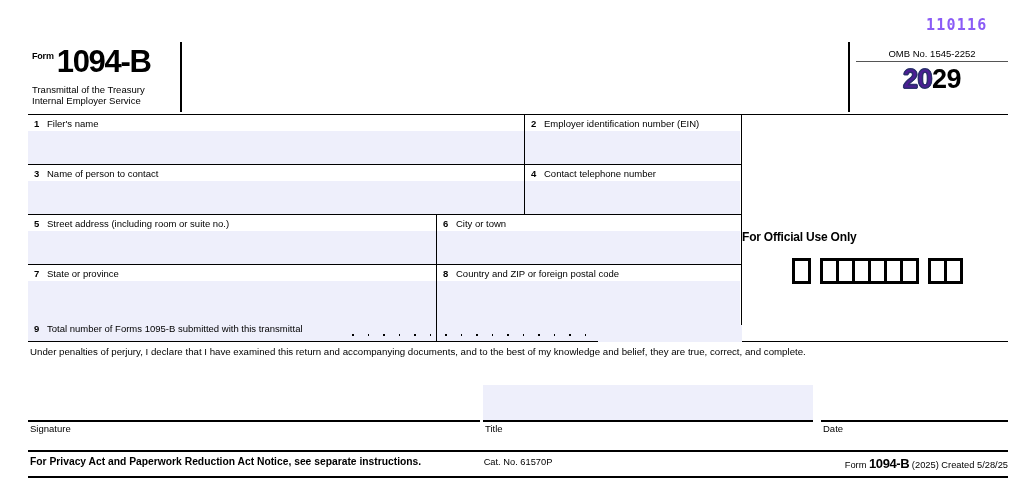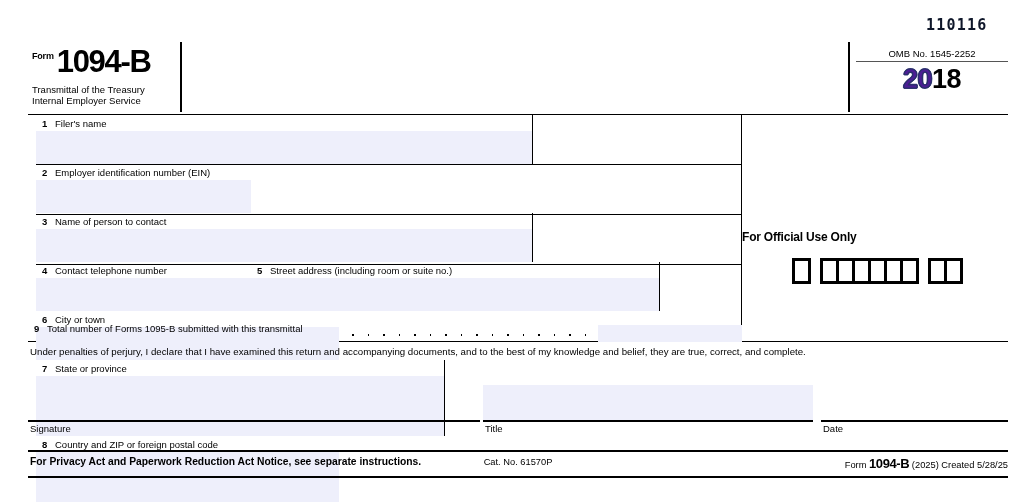--- a/index.html
+++ b/index.html
@@ -24,21 +24,21 @@
   
   .abs { position: absolute; }
 
   
   #ocr-number {
     left: 926px; top: 16px;
     font-family: "DejaVu Sans Mono", monospace;
     font-size: 15px;
     font-weight: bold;
     letter-spacing: 1.2px;
-    color: #0f172a;
+    color: #8b5cf6;
   }
 
   
   #header {
     position: absolute;
     left: 28px; top: 44px;
     width: 980px; height: 68px;
   }
   #hdr-left {
     position: absolute;
@@ -140,21 +140,20 @@
     left: 0; top: 0;
     width: 714px; height: 100%;
     border-right: 1.6px solid #000;
     box-sizing: border-box;
   }
   .frow {
     position: relative;
     box-sizing: border-box;
     border-bottom: 1.2px solid #000;
     height: 50px;
-    margin-left: 8px;
   }
   .frow:last-child { border-bottom: none; }
   .fcell {
     position: relative;
     box-sizing: border-box;
     height: 100%;
     float: left;
     overflow: hidden;
   }
   .fcell.bordered { border-right: 1.2px solid #000; }
@@ -353,21 +352,21 @@
       </div>
     </div>
 
     <div id="hdr-vrule-left"></div>
 
 
     <div id="hdr-vrule-right"></div>
 
     <div id="hdr-right">
       <div id="omb">OMB No. 1545-2252</div>
-      <div id="year"><span class="outline">20</span><span class="solid">18</span></div>
+      <div id="year"><span class="outline">20</span><span class="solid">29</span></div>
     </div>
   </div>
 
   <div id="fields">
 
     <div id="fields-left">
 
       <div class="frow clearfix">
         <div class="fcell bordered" style="width:497px">
           <div class="flabel"><span class="fnum">1</span><span>Filer's name</span></div>

